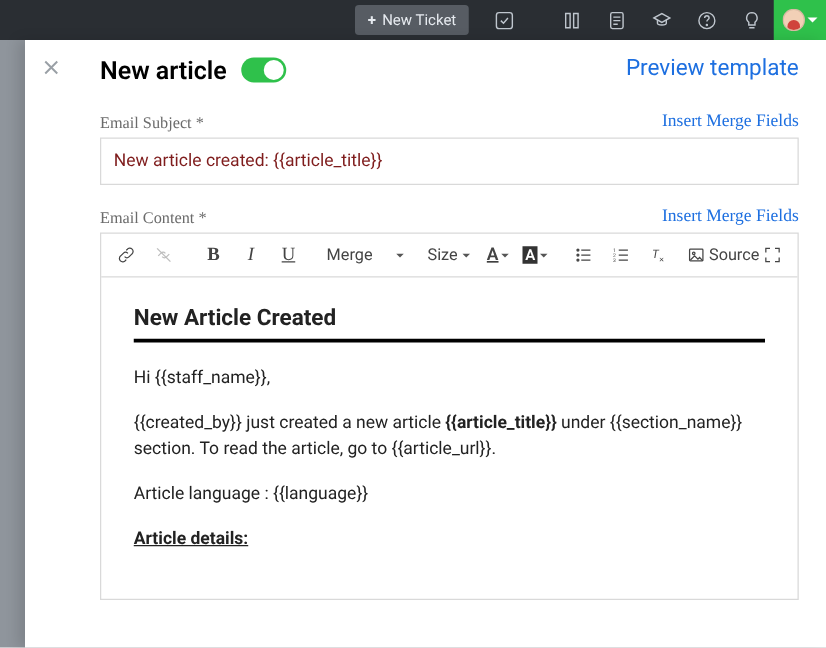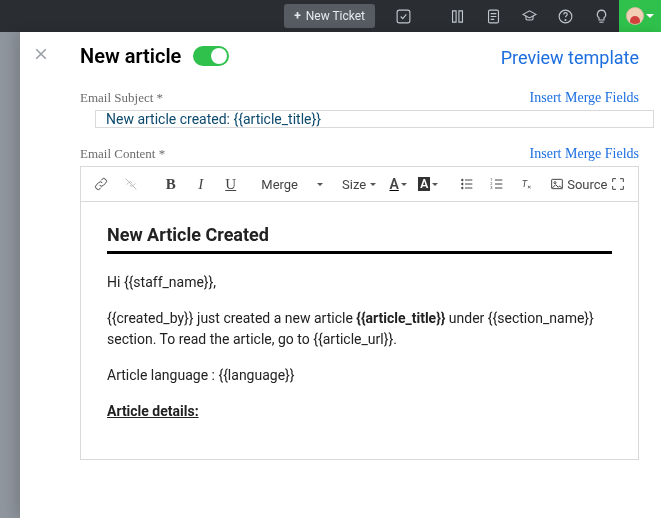--- a/index.html
+++ b/index.html
@@ -64,45 +64,44 @@
   }
   .closecol{
     width:42px; display:flex; align-items:flex-start; justify-content:center;
     padding-top:14px;
   }
   .closecol .x{width:16px;height:16px;stroke:#9aa0a6;fill:none;stroke-width:2;cursor:pointer;}
   .content{
     flex:1; padding:12px 22px 0 18px; overflow:hidden;
   }
   .head-row{
-    display:flex; align-items:flex-end; justify-content:space-between;
+    display:flex; align-items:flex-start; justify-content:space-between;
     margin-bottom:22px;
   }
   .head-row .left{display:flex;align-items:center;gap:12px;}
   .head-row h1{font-size:20px;font-weight:600;margin:0;}
   .toggle{
     width:36px;height:20px;border-radius:20px;background:var(--green);
     position:relative;cursor:pointer;
   }
   .toggle .knob{position:absolute;right:2px;top:2px;width:16px;height:16px;border-radius:50%;background:#fff;}
   .preview-link{color:var(--link);font-size:18px;cursor:pointer;}
 
   .field-label-row{display:flex;justify-content:space-between;align-items:flex-start;margin-bottom:4px;font-family:Liberation Serif, serif;}
   .field-label{color:var(--grey-text);font-size:13px;}
   .merge-link{color:var(--link);font-size:14px;cursor:pointer;}
 
   .text-input{
     width:100%;
     border:1px solid var(--border);
-    padding:0 10px;
+    padding:10px 10px;
     font-size:14px;
-    color:#0c4a6e;
+    color:#7f1d1d;
     outline:none;
     font-family:inherit;
-    margin-left:15px;
   }
 
   .editor{
     border:1px solid var(--border);
     margin-top:0;
   }
   .toolbar{
     border-bottom:1px solid var(--border);
     padding:6px 8px;
     display:flex;align-items:center;gap:6px;

